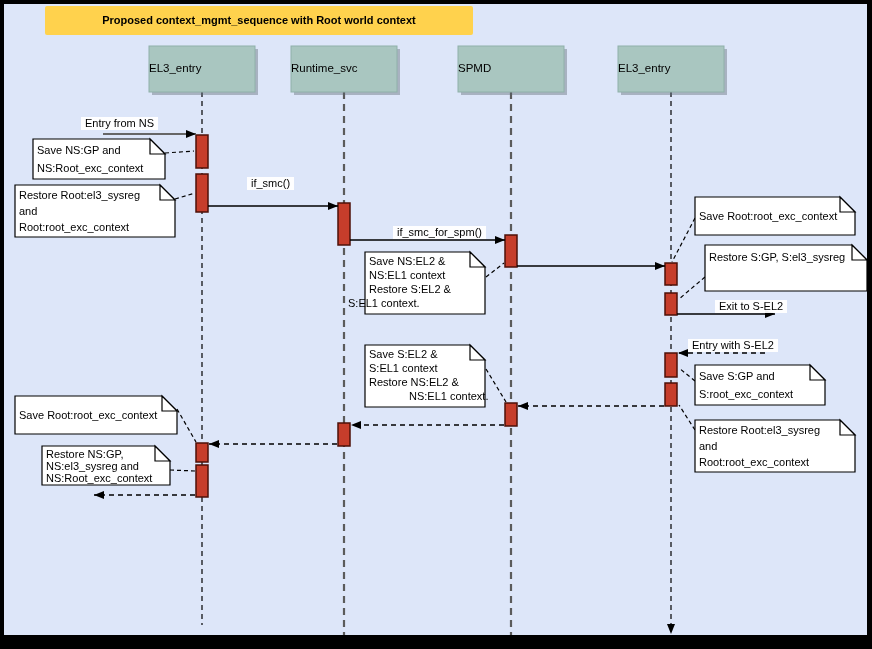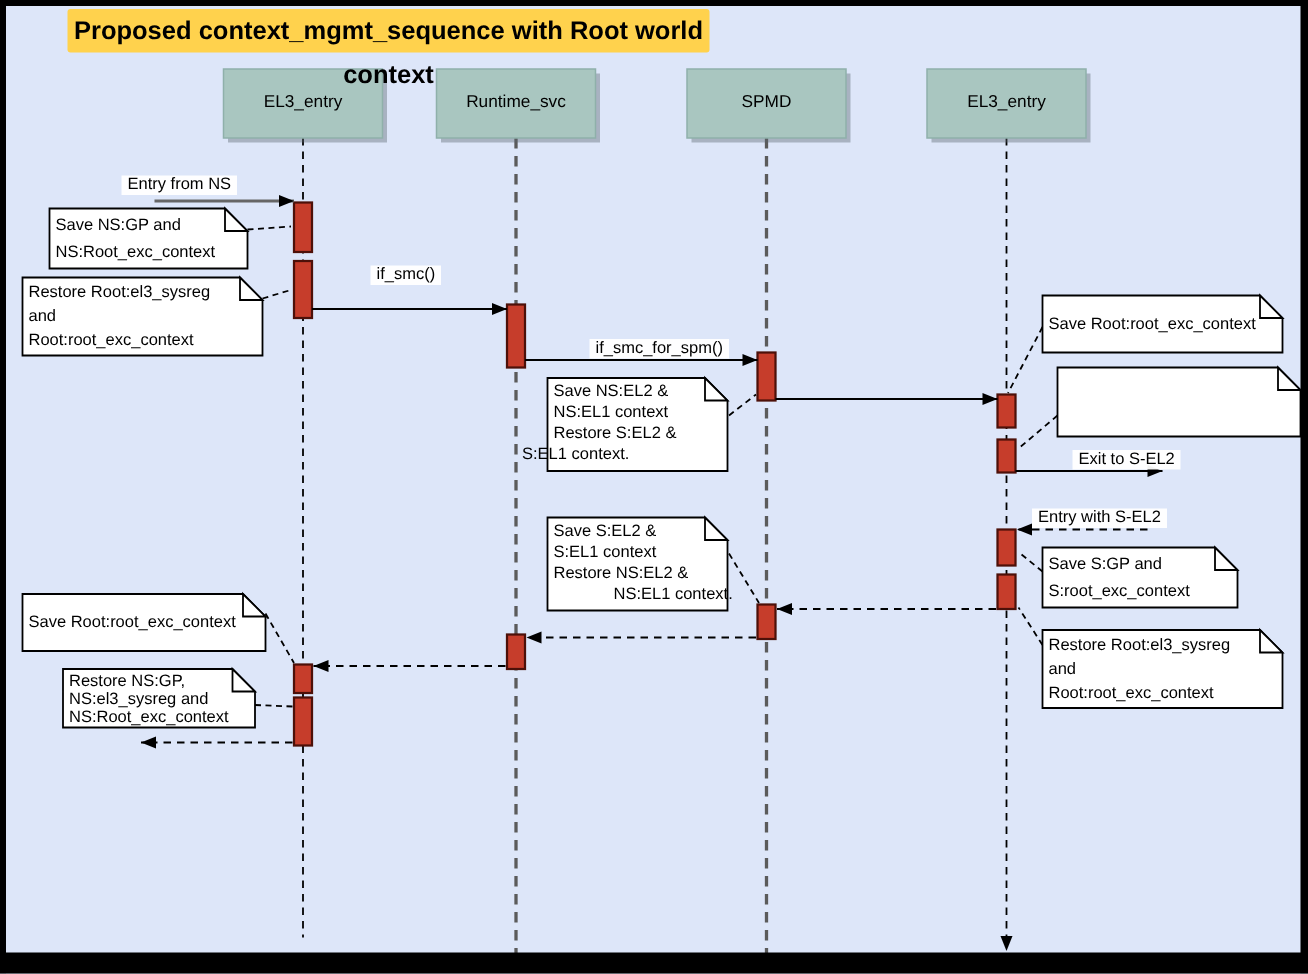--- a/index.html
+++ b/index.html
@@ -2,24 +2,24 @@
 <html><head>
 <meta charset="utf-8">
 <style>
   html,body{margin:0;padding:0;background:#222;}
   #canvas{position:relative;width:872px;height:649px;background:#dde6f9;overflow:hidden;
           font-family:"Liberation Sans","DejaVu Sans",sans-serif;}
   #shapes{position:absolute;left:0;top:0;width:872px;height:649px;}
   #labels{position:absolute;left:0;top:0;width:872px;height:649px;pointer-events:none;}
   .lbl{position:absolute;font-size:11px;color:#000;white-space:nowrap;line-height:13px;}
   .msglbl{background:rgba(255,255,255,0.95);padding:0 4px;}
-  .plabel{text-align:center;font-size:11.5px;}
+  .plabel{text-align:left;font-size:11.5px;}
   .notetext{}
   #title{position:absolute;left:45px;top:6px;width:428px;height:29px;line-height:29px;
-         text-align:center;font-weight:bold;font-size:17px;color:#000;
+         text-align:center;font-weight:bold;font-size:11px;color:#000;
          background:#ffd24d;border-radius:2px;}
   .frame{position:absolute;background:#000;}
   .frame-top{left:0;top:0;width:872px;height:4px;}
   .frame-left{left:0;top:0;width:4px;height:649px;}
   .frame-right{left:867px;top:0;width:5px;height:649px;}
   .frame-bottom{left:0;top:635px;width:872px;height:14px;}
 </style>
 </head>
 <body>
 
@@ -110,20 +110,21 @@
       <div class="lbl notetext" style="left: 37px; top: 141px; line-height: 18px;">Save NS:GP and</div>
       <div class="lbl notetext" style="left: 37px; top: 159px; line-height: 18px;">NS:Root_exc_context</div>
       <div class="lbl notetext" style="left: 19px; top: 187px; line-height: 16px;">Restore Root:el3_sysreg</div>
       <div class="lbl notetext" style="left: 19px; top: 203px; line-height: 16px;">and</div>
       <div class="lbl notetext" style="left: 19px; top: 219px; line-height: 16px;">Root:root_exc_context</div>
       <div class="lbl notetext" style="left: 369px; top: 254px; line-height: 14px;">Save NS:EL2 &amp;</div>
       <div class="lbl notetext" style="left: 369px; top: 268px; line-height: 14px;">NS:EL1 context</div>
       <div class="lbl notetext" style="left: 369px; top: 282px; line-height: 14px;">Restore S:EL2 &amp;</div>
       <div class="lbl notetext" style="left: 348px; top: 296px; line-height: 14px;">S:EL1 context.</div>
       <div class="lbl notetext" style="left: 699px; top: 199px; line-height: 34px;">Save Root:root_exc_context</div>
+      <div class="lbl notetext" style="left: 709px; top: 247px; line-height: 21px;">Restore S:GP, S:el3_sysreg</div>
       <div class="lbl notetext" style="left: 369px; top: 347px; line-height: 14px;">Save S:EL2 &amp;</div>
       <div class="lbl notetext" style="left: 369px; top: 361px; line-height: 14px;">S:EL1 context</div>
       <div class="lbl notetext" style="left: 369px; top: 375px; line-height: 14px;">Restore NS:EL2 &amp;</div>
       <div class="lbl notetext" style="left: 369px; top: 389px; line-height: 14px; padding-left: 40px;">NS:EL1 context.</div>
       <div class="lbl notetext" style="left: 699px; top: 367px; line-height: 18px;">Save S:GP and</div>
       <div class="lbl notetext" style="left: 699px; top: 385px; line-height: 18px;">S:root_exc_context</div>
       <div class="lbl notetext" style="left: 699px; top: 422px; line-height: 16px;">Restore Root:el3_sysreg</div>
       <div class="lbl notetext" style="left: 699px; top: 438px; line-height: 16px;">and</div>
       <div class="lbl notetext" style="left: 699px; top: 454px; line-height: 16px;">Root:root_exc_context</div>
       <div class="lbl notetext" style="left: 19px; top: 398px; line-height: 34px;">Save Root:root_exc_context</div>

